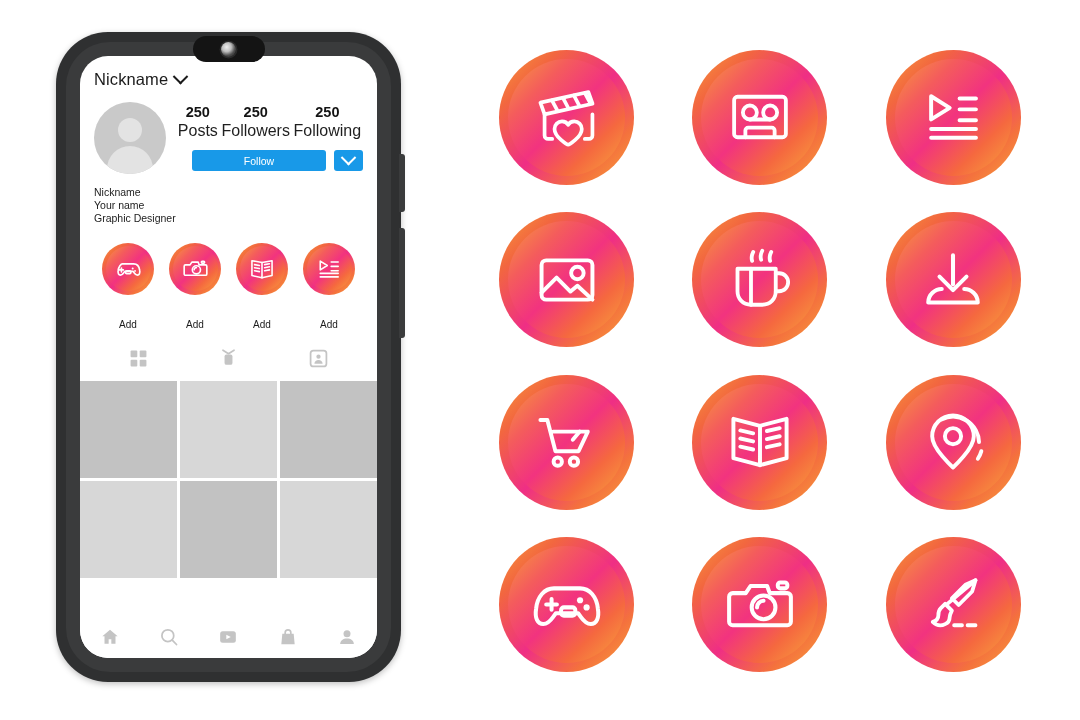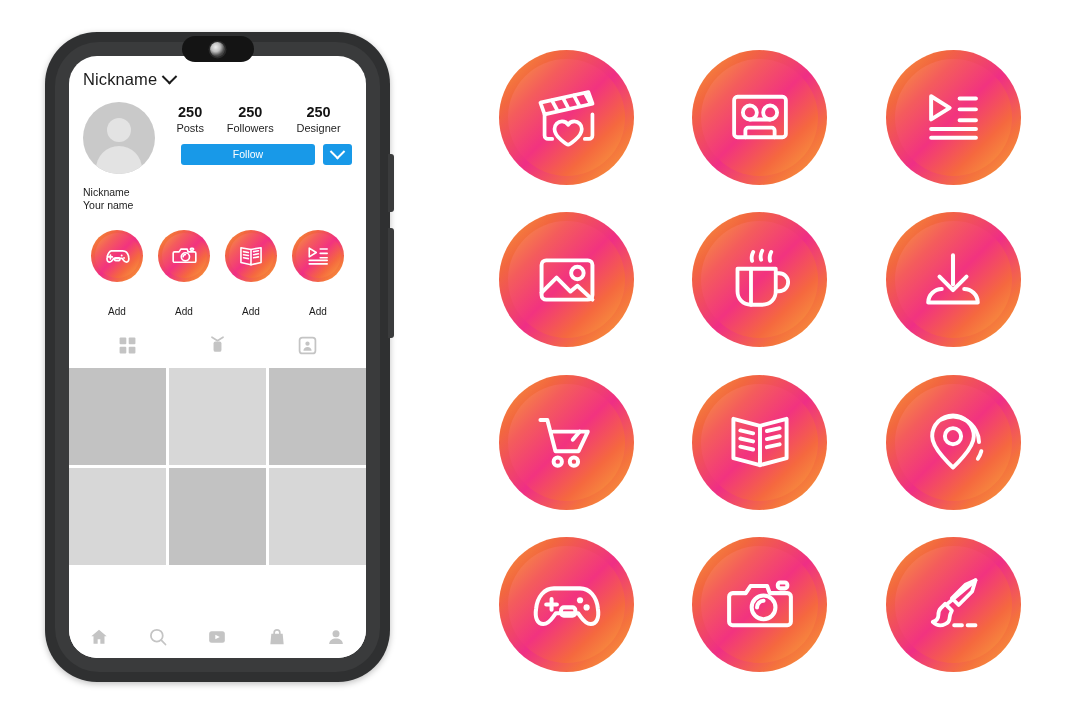--- a/index.html
+++ b/index.html
@@ -7,21 +7,21 @@
     width:1080px;height:720px;
     background:#ffffff;
     font-family:"Liberation Sans", sans-serif;
     overflow:hidden;
     position:relative;
   }
 
   
   #phone-mockup{
     position:absolute;
-    left:45px; top:32px;
+    left:56px; top:32px;
     width:345px; height:650px;
   }
   .phone-body{
     position:absolute; inset:0;
     background:#2f3031;
     border-radius:52px;
     box-shadow:0 2px 6px rgba(0,0,0,.25);
   }
   .phone-bezel{
     position:absolute;
@@ -67,21 +67,21 @@
   .avatar{
     width:72px;height:72px;border-radius:50%;
     background:#c9c9c9;position:relative;overflow:hidden;flex:0 0 auto;
   }
   .avatar .head{position:absolute;left:50%;top:16px;transform:translateX(-50%);width:24px;height:24px;border-radius:50%;background:#e3e3e3;}
   .avatar .body{position:absolute;left:50%;top:44px;transform:translateX(-50%);width:46px;height:40px;border-radius:23px 23px 0 0;background:#e3e3e3;}
 
   .profile-right{flex:1;padding-left:10px;}
   .stats{display:flex;justify-content:space-around;text-align:center;padding:2px 0 0 0;}
   .stat-num{font-size:14.5px;font-weight:bold;color:#141414;line-height:1.15;}
-  .stat-lab{font-size:11px;color:#1f1f1f;line-height:1.3;}
+  .stat-lab{font-size:16px;color:#1f1f1f;line-height:1.3;}
   .btn-row{display:flex;gap:8px;margin-top:9px;align-items:center;padding-left:16px;}
   .follow-btn{
     flex:1;height:21px;background:#1899e8;border-radius:3px;
     color:#fff;font-size:10.5px;display:flex;align-items:center;justify-content:center;
   }
   .dd-btn{
     width:29px;height:21px;background:#1899e8;border-radius:3px;
     display:flex;align-items:center;justify-content:center;
   }
   .dd-btn .c{width:9px;height:9px;border-right:2.2px solid #fff;border-bottom:2.2px solid #fff;transform:rotate(45deg) translate(-2px,-2px);}
@@ -178,35 +178,36 @@
               <div>
                 <div class="stat-num">250</div>
                 <div class="stat-lab">Posts</div>
               </div>
               <div>
                 <div class="stat-num">250</div>
                 <div class="stat-lab">Followers</div>
               </div>
               <div>
                 <div class="stat-num">250</div>
-                <div class="stat-lab">Designer</div>
+                <div class="stat-lab">Following</div>
               </div>
             </div>
             <div class="btn-row">
               <div class="follow-btn">Follow</div>
               <div class="dd-btn">
                 <span class="c"></span>
               </div>
             </div>
           </div>
         </div>
 
         <div class="bio">
           <div>Nickname</div>
           <div>Your name</div>
+          <div>Graphic Designer</div>
         </div>
 
         <div class="highlights">
 
           <div class="hl">
             <div class="hl-circle">
               <div class="hl-ring"></div>
               <div class="hl-inner"></div>
               <div class="hl-glyph">
                 <svg width="30" height="30" viewBox="0 0 64 64" fill="none" stroke="#fff" stroke-width="3.6" stroke-linecap="round" stroke-linejoin="round">

